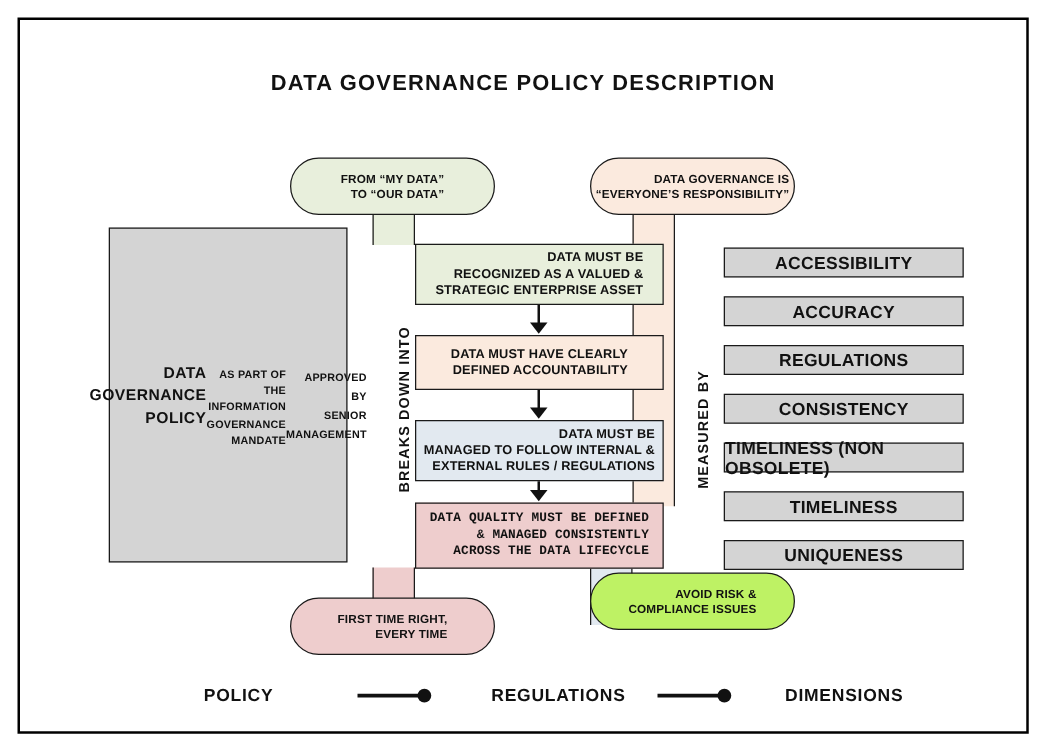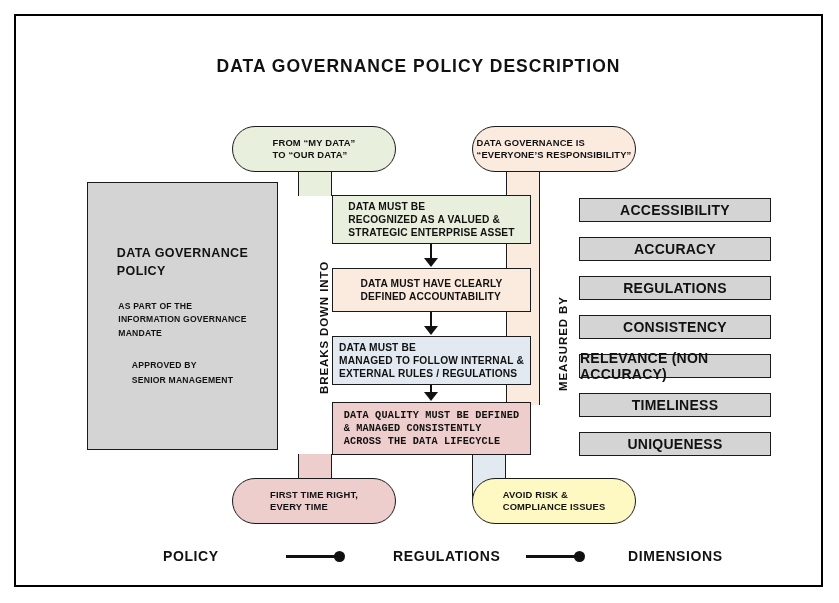--- a/index.html
+++ b/index.html
@@ -11,47 +11,47 @@
   }
 
   .title{
     position:absolute;left:0;top:40px;width:100%;text-align:center;
     font-size:17.5px;font-weight:bold;letter-spacing:1.0px;color:#111;
   }
 
   
   .box{
     position:absolute;box-sizing:border-box;border:1.6px solid #1a1a1a;
-    display:flex;align-items:center;justify-content:center;text-align:left;
+    display:flex;align-items:center;justify-content:center;text-align:right;
     font-weight:bold;color:#111;line-height:1.30;
   }
   .pill{border-radius:26px;}
 
   
   #policy{
     left:71px;top:166px;width:191px;height:268px;background:#d4d4d4;
-    flex-direction:column;justify-content:center;
+    justify-content:center;
   }
   #policy .p-title{font-size:12.5px;line-height:1.45;letter-spacing:.4px;}
   #policy .p-sub1{font-size:8.6px;line-height:1.55;margin-top:20px;letter-spacing:.2px;}
   #policy .p-sub2{font-size:8.6px;line-height:1.75;margin-top:18px;letter-spacing:.2px;}
 
   
   .principle{left:316px;width:199px;font-size:10.2px;letter-spacing:.15px;}
   #pr1{top:179px;height:49px;background:#e8efdc;}
   #pr2{top:252px;height:44px;background:#fbeade;}
   #pr3{top:320px;height:49px;background:#e2e9f0;}
   #pr4{top:386px;height:53px;background:#eecdcd;font-family:Liberation Mono, monospace;}
 
   
   .pillbox{width:164px;height:46px;font-size:9.4px;letter-spacing:.15px;}
   #pill-tl{left:216px;top:110px;background:#e8efdc;}
   #pill-tr{left:456px;top:110px;background:#fbeade;}
   #pill-bl{left:216px;top:462px;background:#eecdcd;}
-  #pill-br{left:456px;top:462px;background:#fef9c3;}
+  #pill-br{left:456px;top:442px;background:#bef264;}
 
   
   .band{position:absolute;box-sizing:border-box;}
   .band-green{background:#e8efdc;border-left:1.6px solid #1a1a1a;border-right:1.6px solid #1a1a1a;}
   .band-peach{background:#fbeade;border-left:1.6px solid #1a1a1a;border-right:1.6px solid #1a1a1a;}
   .band-blue{background:#e2e9f0;border-left:1.6px solid #1a1a1a;border-right:1.6px solid #1a1a1a;}
   .band-pink{background:#eecdcd;border-left:1.6px solid #1a1a1a;border-right:1.6px solid #1a1a1a;}
 
   #band-tl{left:282px;top:133px;width:34px;height:47px;}
   #band-tr{left:490px;top:133px;width:34px;height:256px;}
@@ -184,21 +184,21 @@
   <div class="dim" style="top:221px">
     <span>ACCURACY</span>
   </div>
   <div class="dim" style="top:260px">
     <span>REGULATIONS</span>
   </div>
   <div class="dim" style="top:299px">
     <span>CONSISTENCY</span>
   </div>
   <div class="dim" style="top:338px">
-    <span>RELEVANCE (NON ACCURACY)</span>
+    <span>TIMELINESS (NON OBSOLETE)</span>
   </div>
   <div class="dim" style="top:377px">
     <span>TIMELINESS</span>
   </div>
   <div class="dim" style="top:416px">
     <span>UNIQUENESS</span>
   </div>
 
   <div class="leg-txt" id="leg1">POLICY</div>
   <div class="leg-line" id="ll1"></div>

